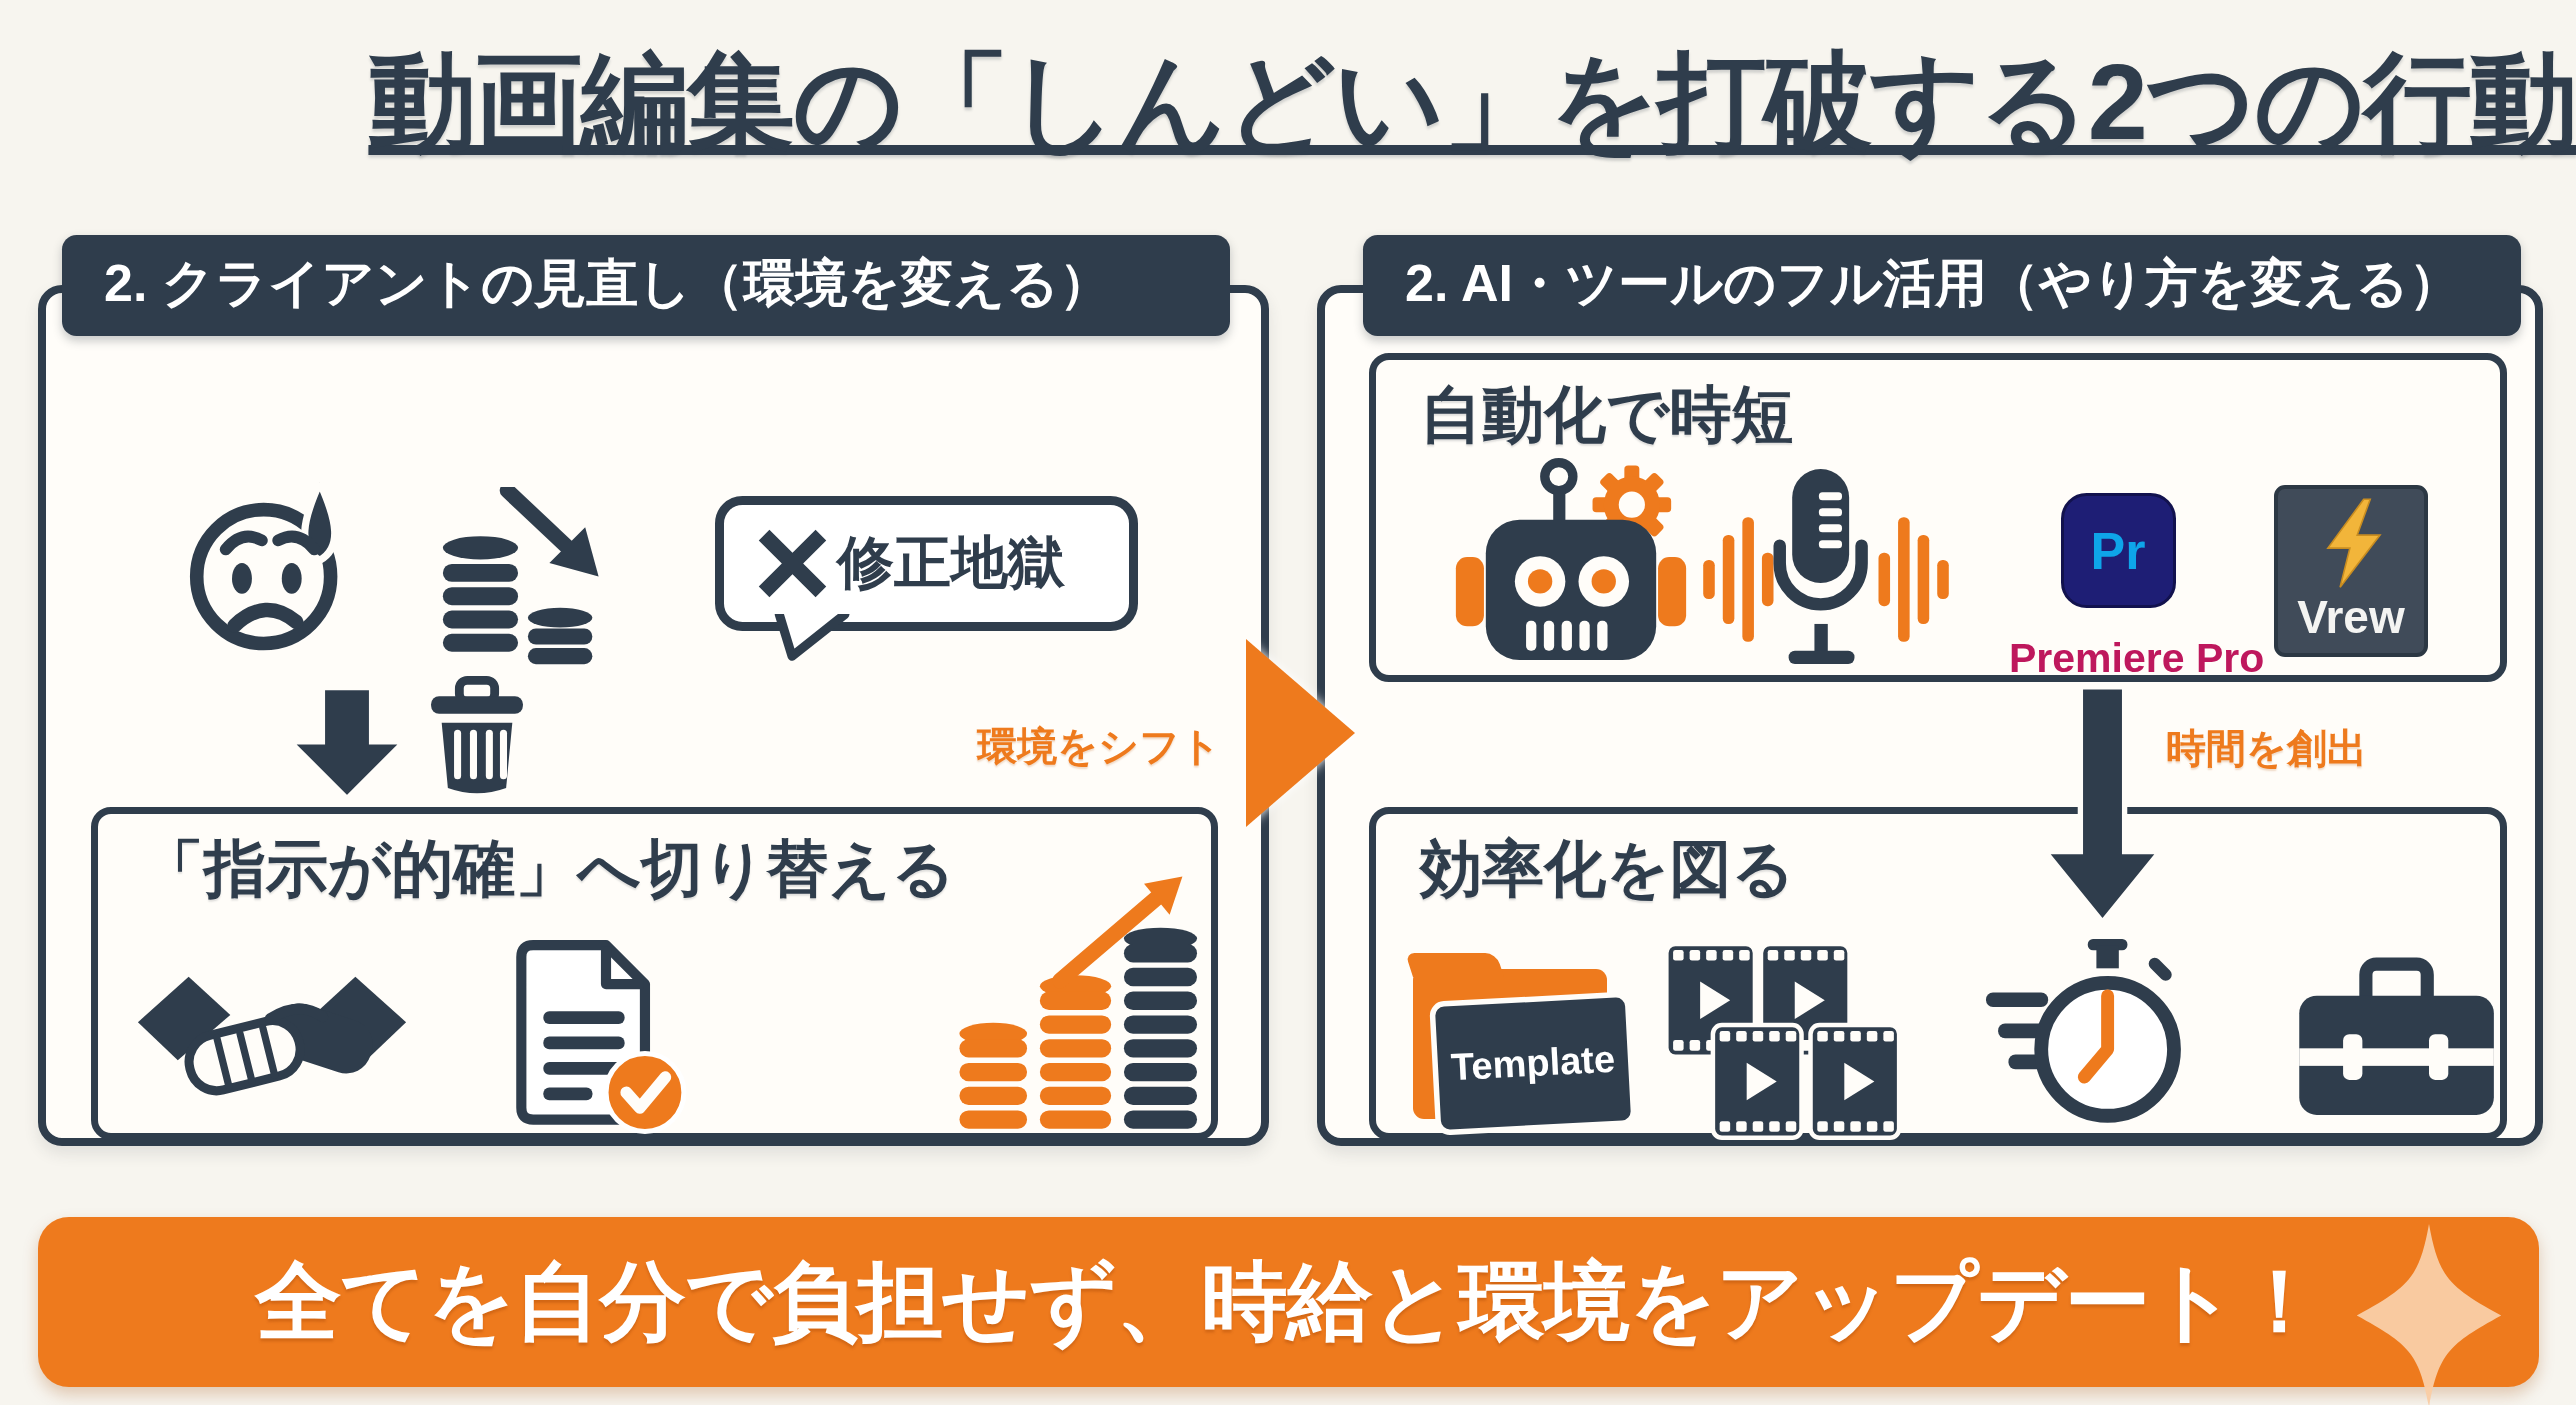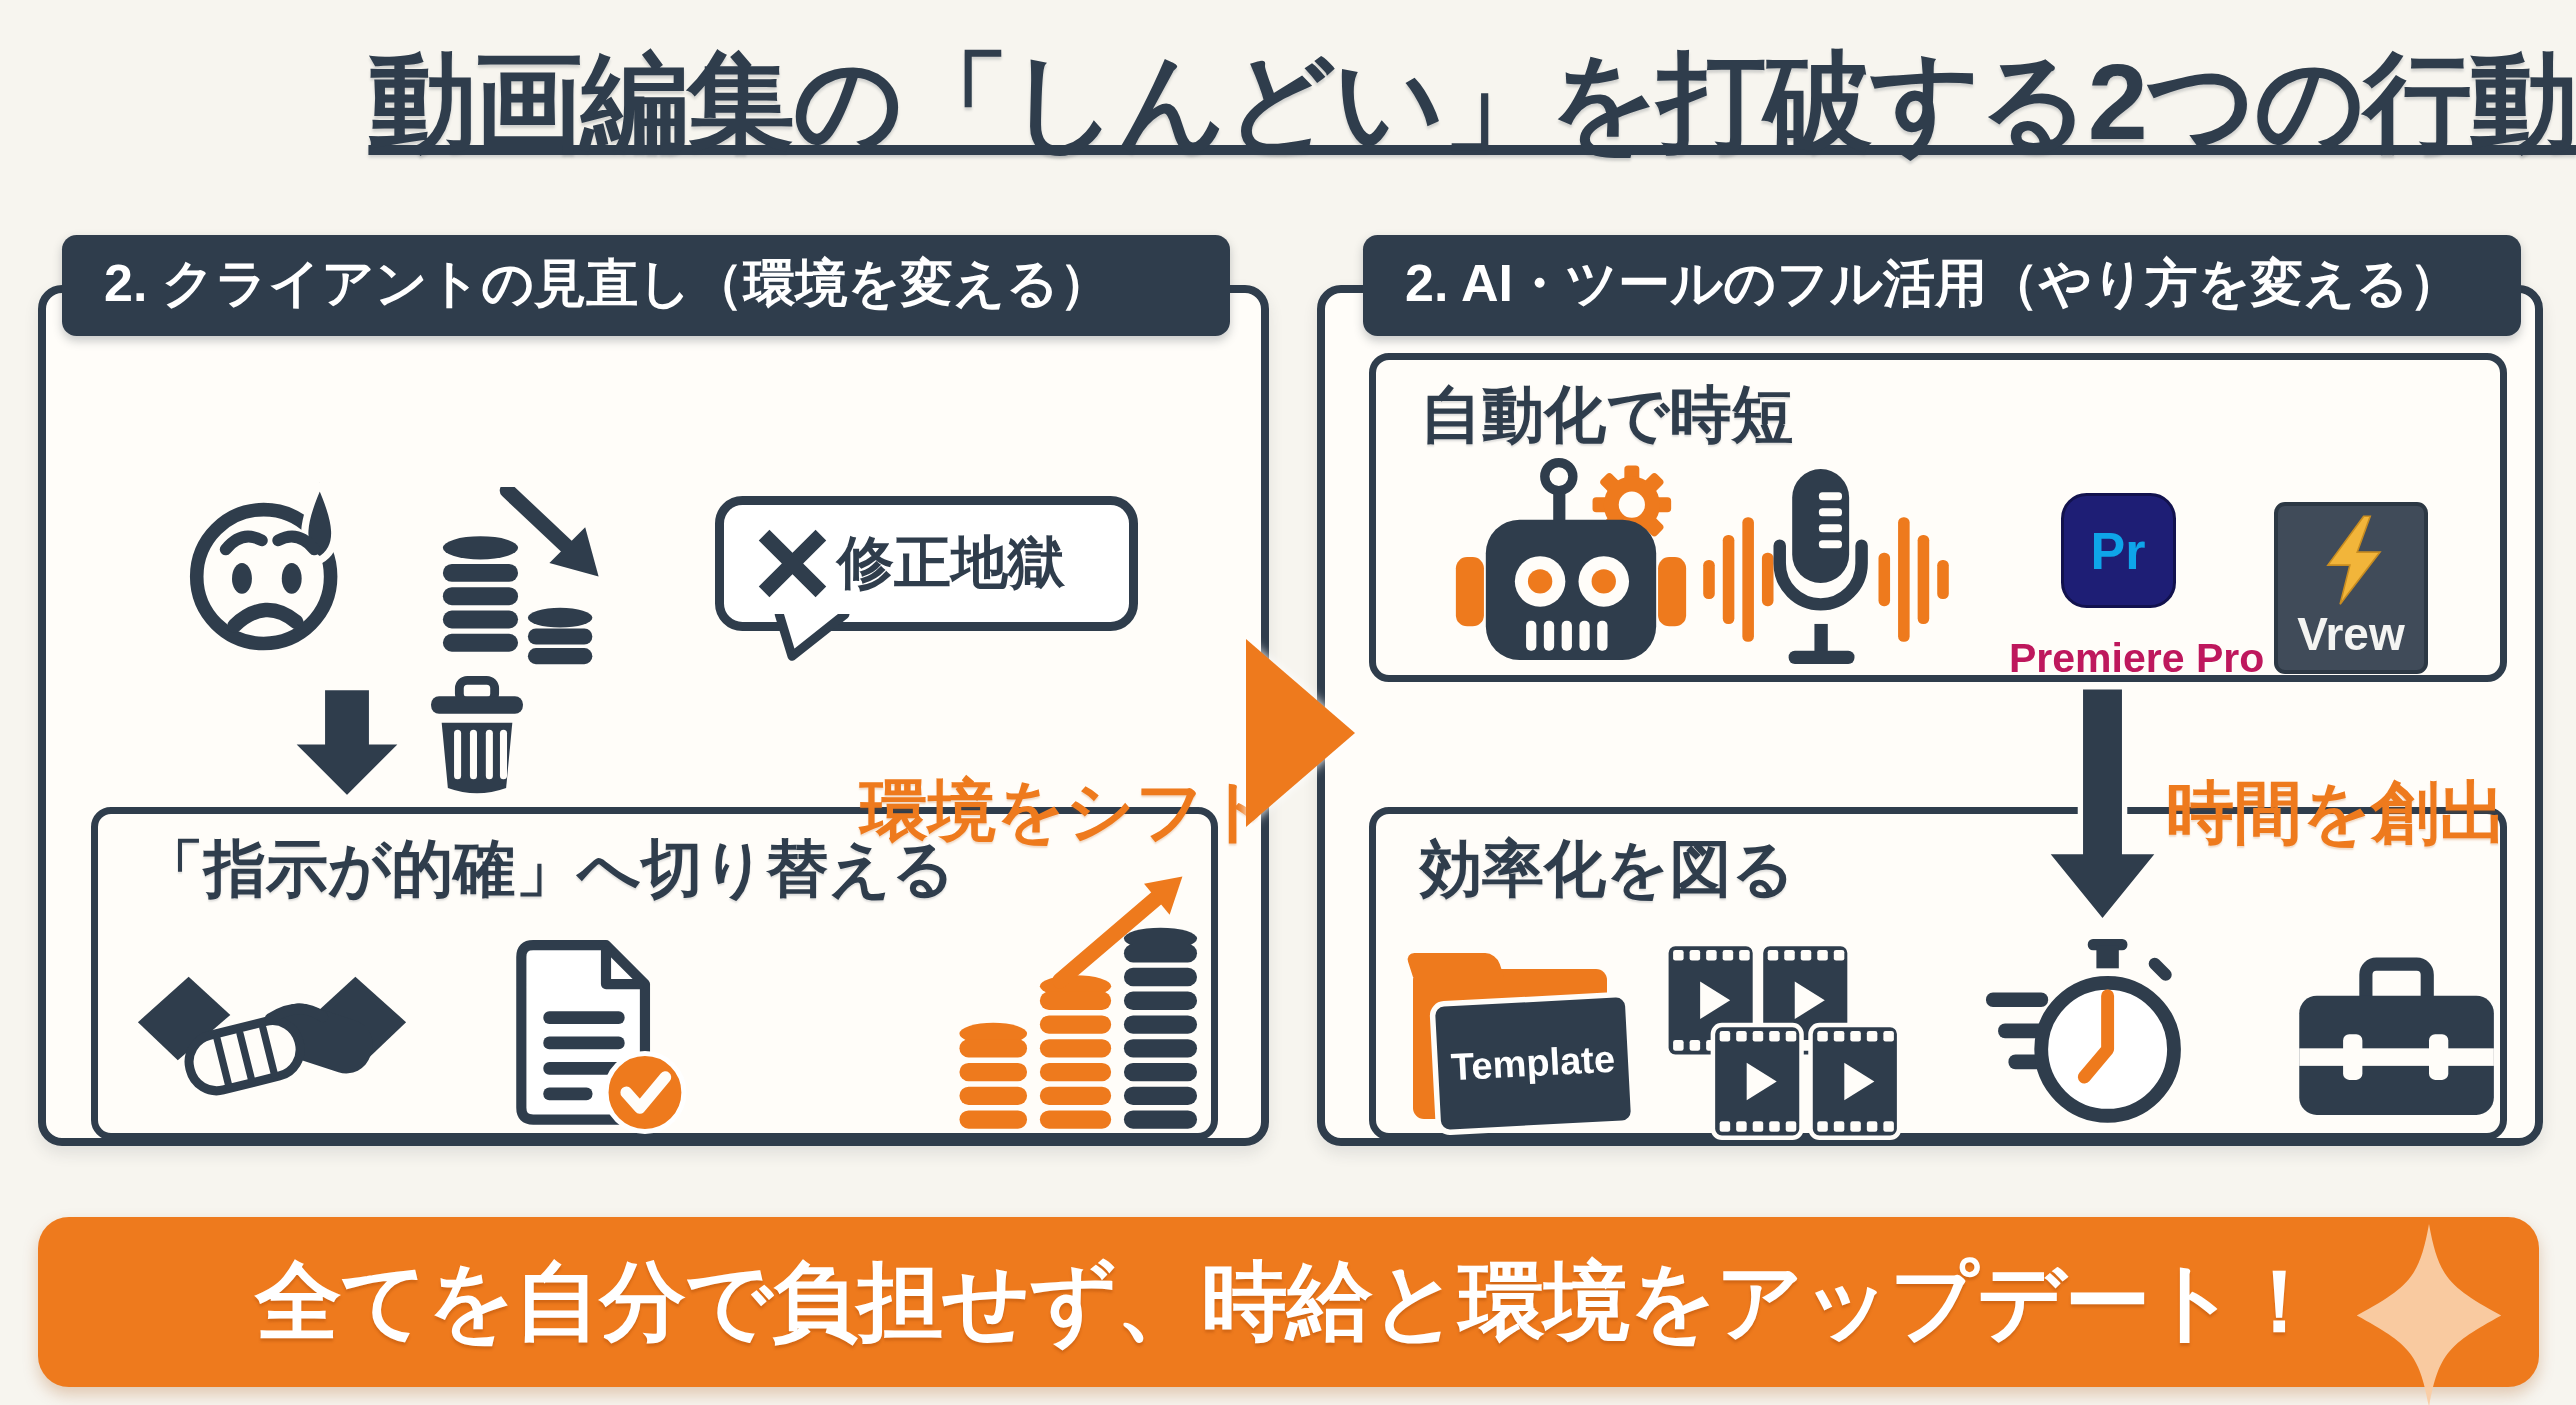--- a/index.html
+++ b/index.html
@@ -66,22 +66,22 @@
   .bubble{
     position:absolute;left:715px;top:496px;width:423px;height:135px;
     background:#fff;border:9.1px solid var(--dark);border-radius:27.4px;
     display:flex;align-items:center;gap:9px;padding:0 33px;z-index:3;
   }
   .bubble-label{font-size:57px;font-weight:900;color:var(--dark);white-space:nowrap;}
   .bubble-tail{position:absolute;left:48px;bottom:-40px;}
 
   
   .flow-label{
-    position:absolute;font-size:68px;font-weight:900;color:var(--orange);
-    white-space:nowrap;text-shadow:0 1.8px 1.8px rgba(180,80,0,.2);z-index:4;margin-top:47px;
+    position:absolute;font-size:40px;font-weight:900;color:var(--orange);
+    white-space:nowrap;text-shadow:0 1.8px 1.8px rgba(180,80,0,.2);z-index:4;
   }
   .shift-label{left:860px;top:719px;width:361px;text-align:right;}
   .time-label{left:2166px;top:721px;}
 
   .note-label{
     position:absolute;left:734px;top:995px;font-size:53px;font-weight:900;
     color:var(--dark);white-space:nowrap;
   }
 
   
@@ -95,21 +95,21 @@
   
   .pr-block{position:absolute;left:2009px;top:485px;width:218px;text-align:center;z-index:3;}
   .pr-badge{
     width:115px;height:115px;margin:8px auto;background:#1e1e75;
     border:3.7px solid #12124e;border-radius:25.6px;
     display:flex;align-items:center;justify-content:center;
     font-size:52px;font-weight:800;color:#0ea5e9;
   }
   .pr-label{margin-top:27px;font-size:41px;font-weight:800;color:#be185d;white-space:nowrap;}
   .vrew-badge{
-    position:absolute;left:2274px;top:502px;width:154px;height:172px;
+    position:absolute;left:2274px;top:485px;width:154px;height:172px;
     background:#404b59;border:4.6px solid #2c3844;border-radius:11px;
     display:flex;flex-direction:column;align-items:center;justify-content:space-between;
     padding:7.3px 0 9.1px;z-index:3;text-align:center;
   }
   .vrew-label{font-size:46px;font-weight:700;color:#f4f4f2;}
 
   
   .folder{position:absolute;left:1411px;top:951px;width:229px;height:183px;z-index:3;}
   .folder-back{
     position:absolute;left:1.8px;top:18.3px;width:194px;height:150px;

